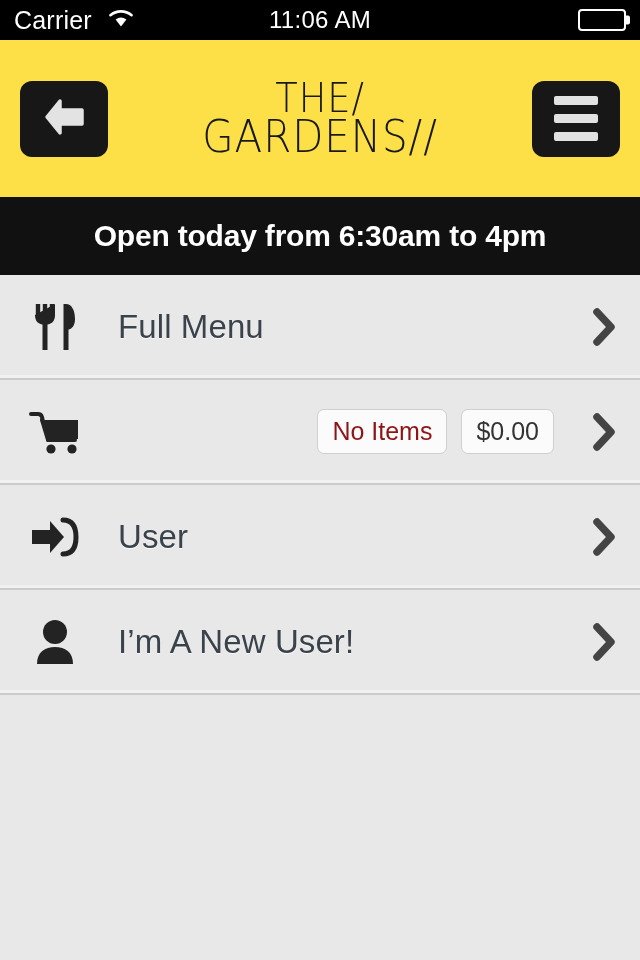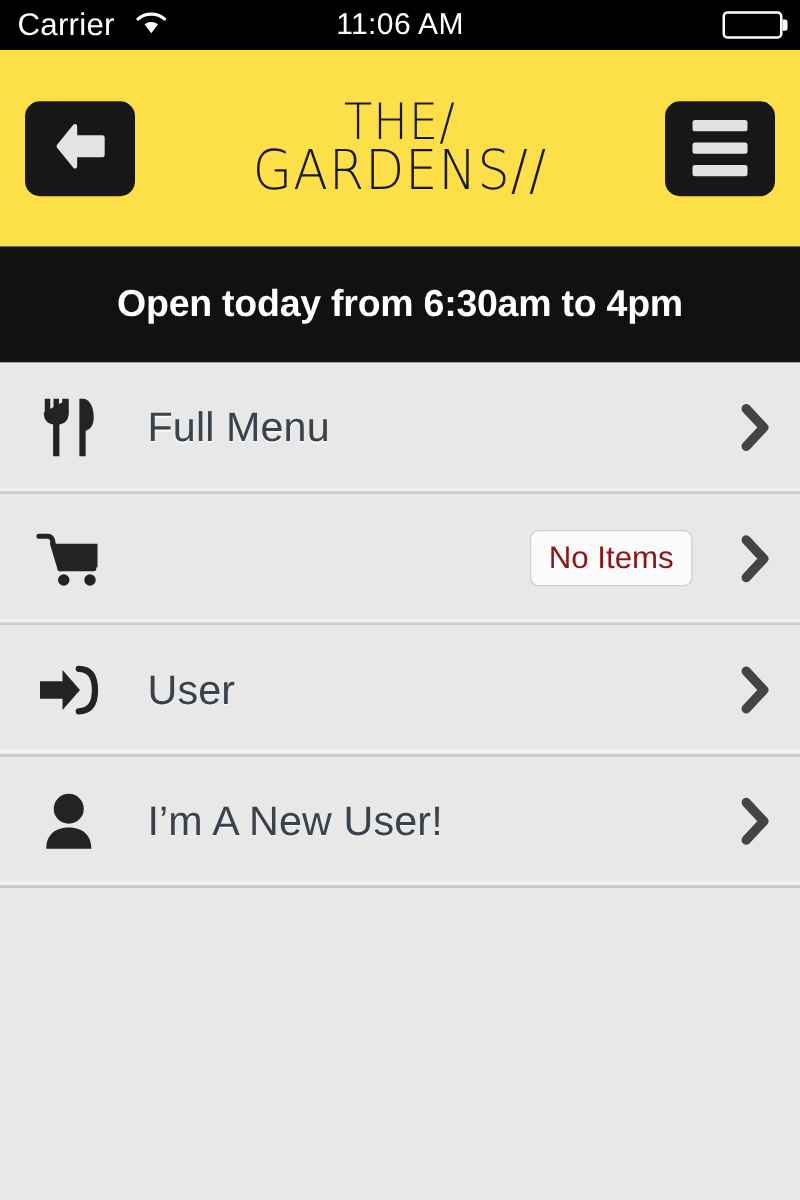--- a/index.html
+++ b/index.html
@@ -136,34 +136,34 @@
     font-size: 44px;
     letter-spacing: 1px;
     font-family: "DejaVu Sans", sans-serif;
     font-weight: 300;
     font-stretch: condensed;
     transform: scaleX(0.92);
   }
 
   
   .banner {
-    height: 93px;
+    height: 78px;
     background: #111111;
     color: #ffffff;
     display: flex;
     align-items: center;
     justify-content: center;
     font-size: 30px;
     font-weight: bold;
     letter-spacing: -0.2px;
   }
 
   
   .list {
-    background: #0c4a6e;
+    background: #ec4899;
   }
   .row {
     height: 105px;
     display: flex;
     align-items: center;
     padding: 0 22px 0 24px;
     box-sizing: border-box;
     border-bottom: 2px solid #cbcbcb;
     box-shadow: inset 0 -3px 0 #f1f1f1;
     background: #e8e8e8;
@@ -287,20 +287,21 @@
         <path d="M13.5 11 L49 11 L49 30 L18.5 30 Z" fill="#232323"></path>
         <path d="M13 11 L19 31" stroke="#232323" stroke-width="4" fill="none" stroke-linecap="round"></path>
         <path d="M19 31 L46 31" stroke="#232323" stroke-width="4" stroke-linecap="round"></path>
         <circle cx="22" cy="40" r="4.6" fill="#232323"></circle>
         <circle cx="43" cy="40" r="4.6" fill="#232323"></circle>
       </svg>
     </span>
     <span class="row-spacer"></span>
     <span class="badges">
       <span class="badge badge-items">No Items</span>
+      <span class="badge badge-price">$0.00</span>
     </span>
     <span class="chevron">
       <svg width="26" height="40" viewBox="0 0 26 40">
         <path d="M5 5 L19 20 L5 35" stroke="#444444" stroke-width="7.5" fill="none" stroke-linecap="round" stroke-linejoin="round"></path>
       </svg>
     </span>
   </div>
 
 
   <div class="row">

